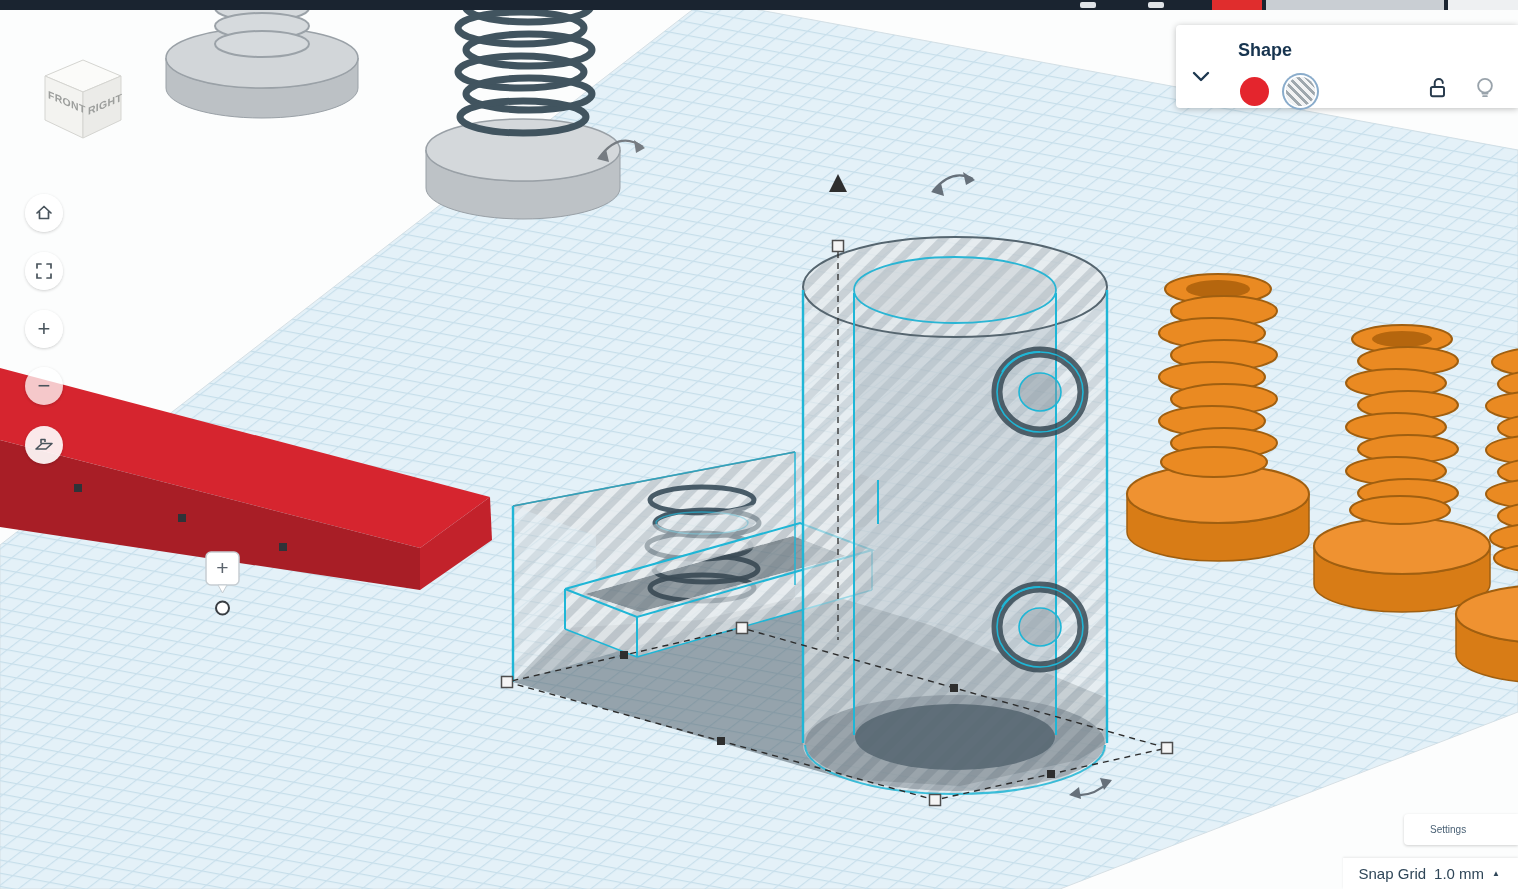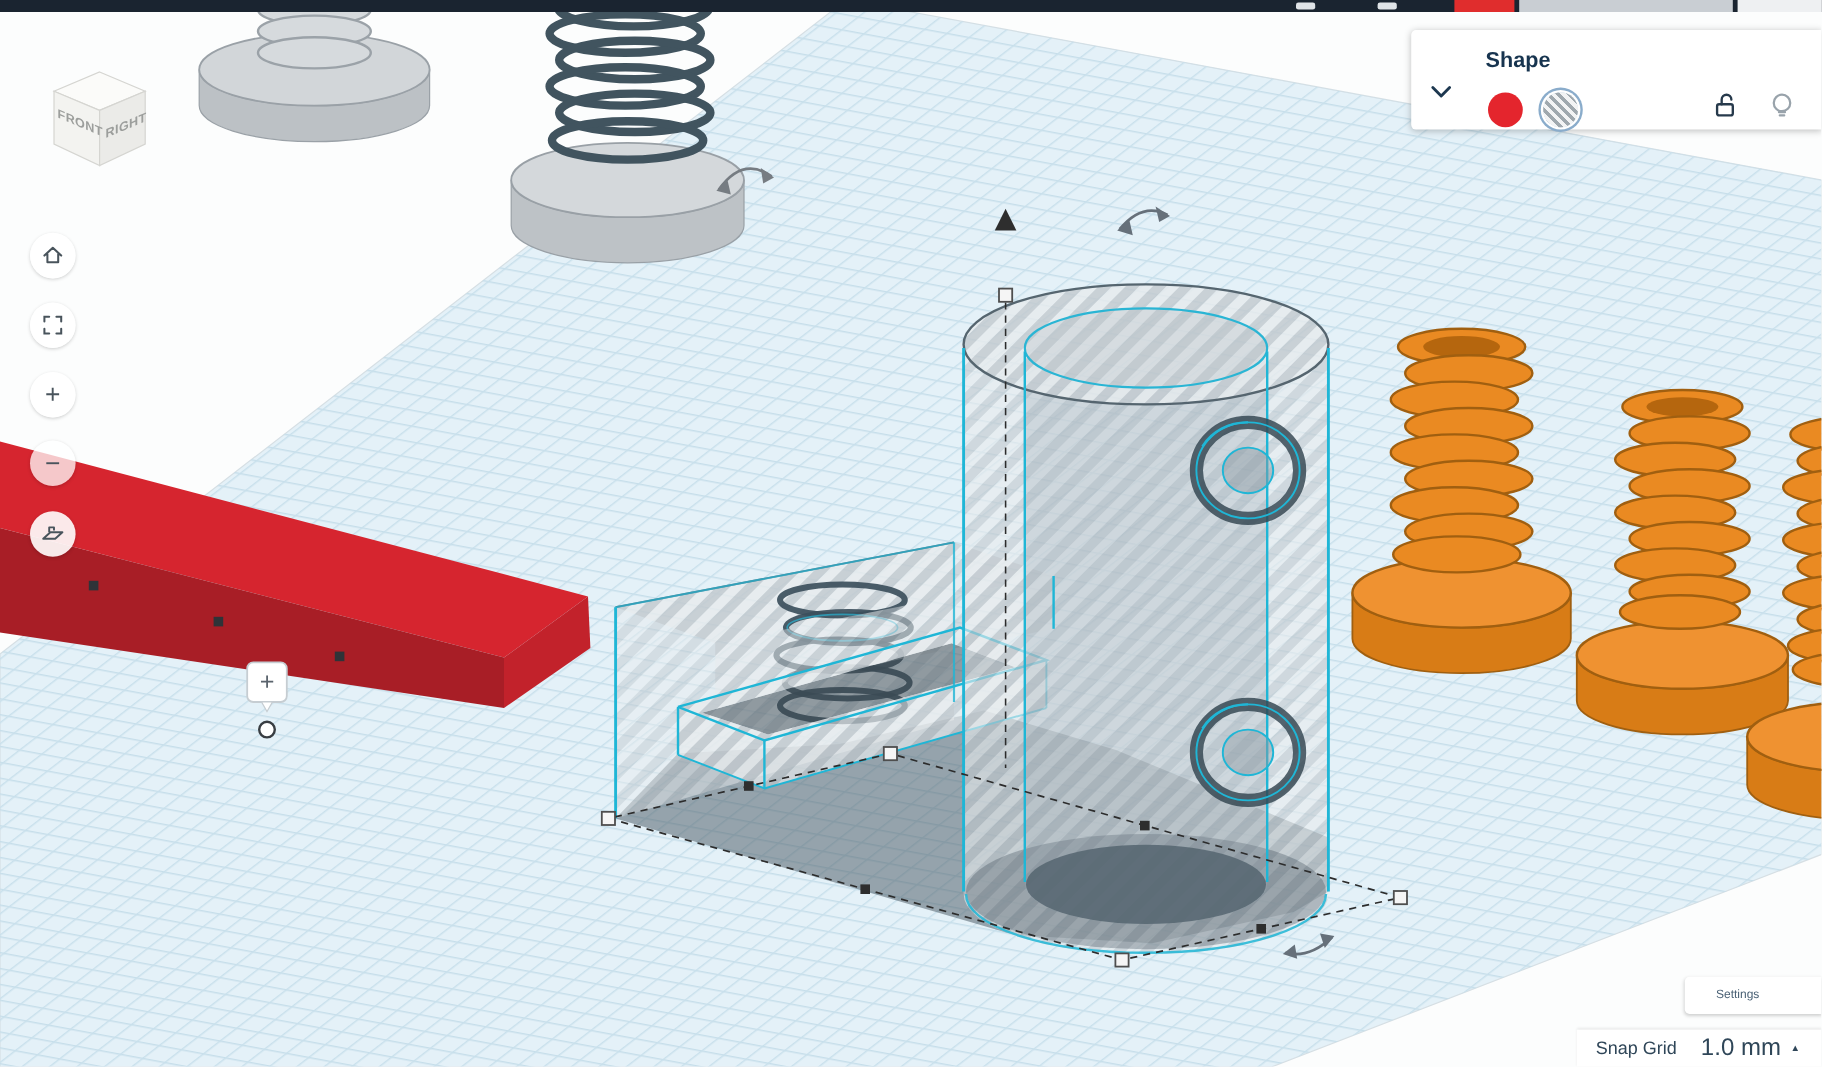--- a/index.html
+++ b/index.html
@@ -32,25 +32,25 @@
   .panel-icon{position:absolute;top:51px;background:none;border:none;padding:0;cursor:pointer;}
   .panel-icon.lock{left:250px;}
   .panel-icon.bulb{left:297px;}
 
   
   .settings-btn{position:absolute;top:814px;right:0;width:114px;height:31px;background:#fff;
     border:none;border-radius:4px 0 0 4px;box-shadow:0 1px 3px rgba(0,0,0,.18);
     font-size:10px;color:#4a6175;text-align:left;padding:0 0 0 26px;z-index:6;cursor:pointer;
     font-family:"Liberation Sans",sans-serif;}
   .snapbar{position:absolute;right:0;bottom:0;height:31px;background:#fff;display:flex;align-items:center;
-    gap:14px;padding:0 12px 0 16px;z-index:6;box-shadow:0 -1px 2px rgba(0,0,0,.08);}
+    gap:2px;padding:0 12px 0 16px;z-index:6;box-shadow:0 -1px 2px rgba(0,0,0,.08);}
   .snapbar .lbl{font-size:15px;color:#2f4658;}
   .snap-select{display:flex;align-items:center;gap:8px;background:none;border:none;cursor:pointer;
     font-family:"Liberation Sans",sans-serif;}
-  .snap-select .val{font-size:20px;color:#2f4658;text-align:center;}
+  .snap-select .val{font-size:15px;color:#2f4658;text-align:center;}
   .snap-select .caret{font-size:8px;color:#2f4658;}
 </style>
 </head>
 <body>
 
 <div id="app">
 
 <svg id="scene" width="1518" height="889" viewBox="0 0 1518 889">
   <defs>
     <pattern id="gridA" width="9" height="13" patternUnits="userSpaceOnUse" patternTransform="rotate(10.5)">

